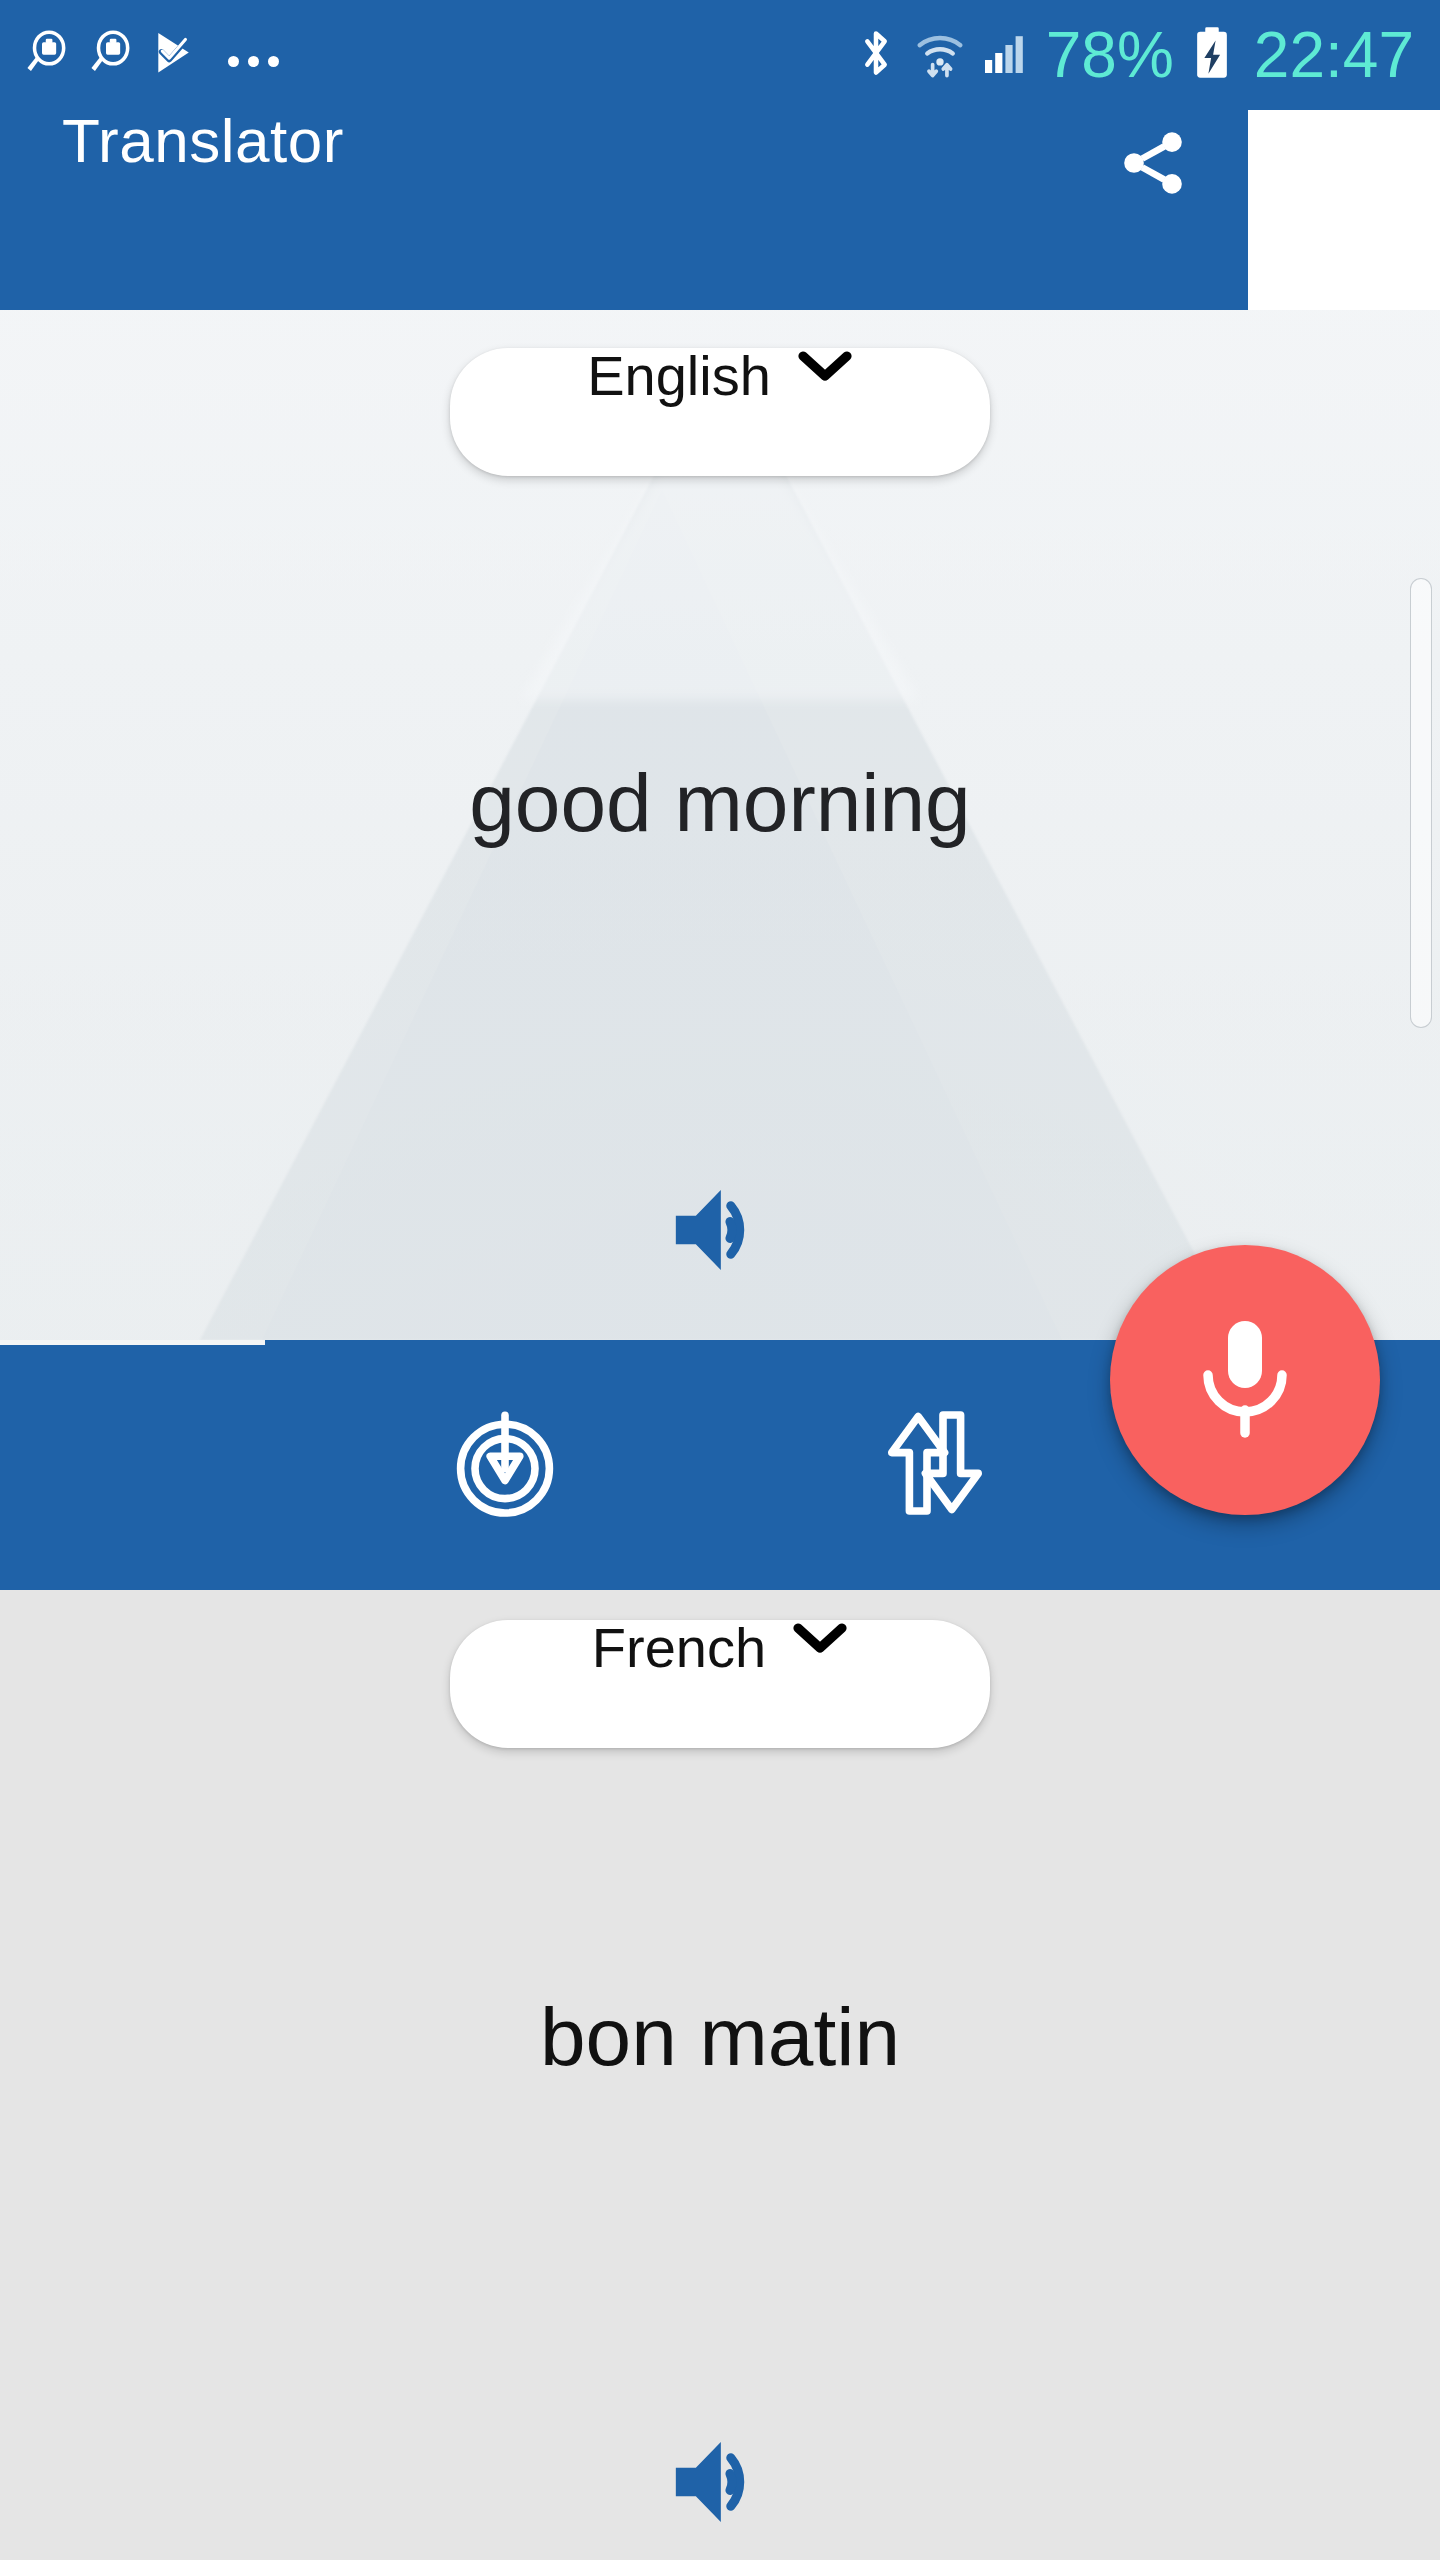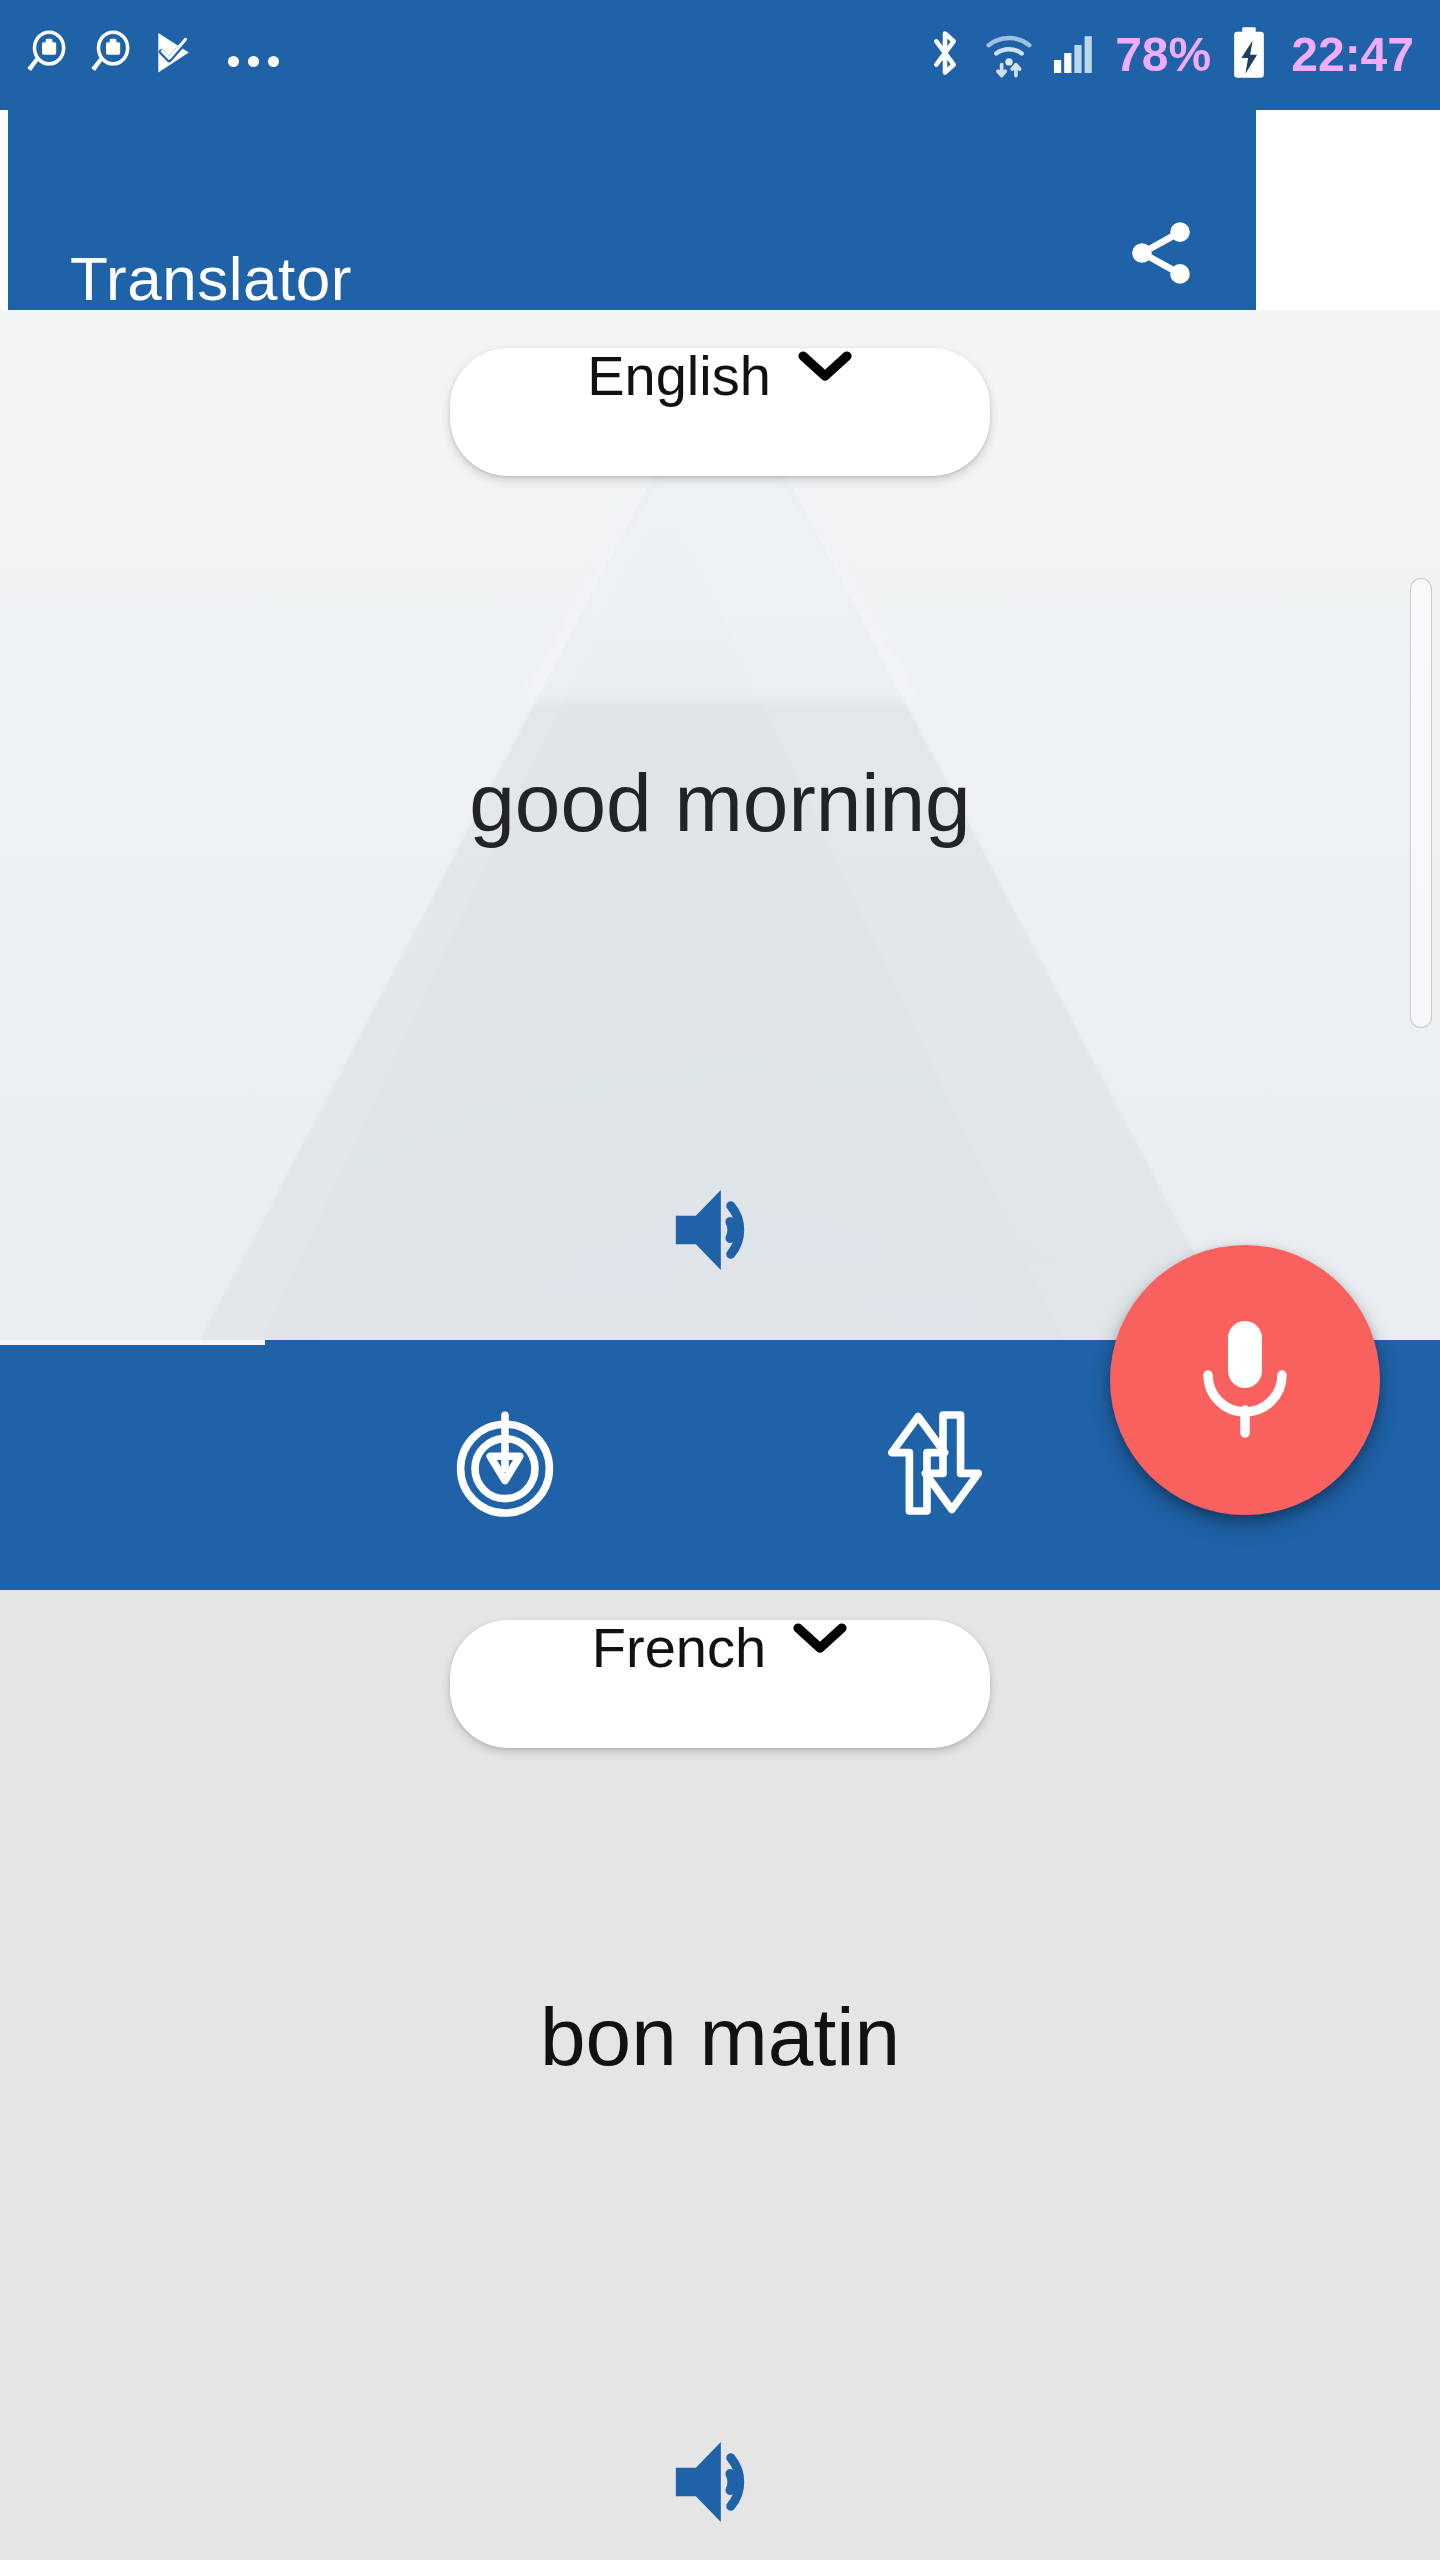--- a/index.html
+++ b/index.html
@@ -16,30 +16,30 @@
     position:absolute; top:0; left:0; width:1440px; height:110px;
     background:#1F62A8; display:flex; align-items:center;
     padding:0 26px 0 22px; color:#ffffff;
   }
   .sb-left { display:flex; align-items:center; gap:14px; }
   .sb-right { margin-left:auto; display:flex; align-items:center; gap:16px; }
   .sb-icon { display:block; }
   .sb-dots { display:flex; align-items:flex-end; gap:9px; margin-left:14px; margin-bottom:-12px; }
   .sb-dots i { width:11px; height:11px; border-radius:50%; background:#ffffff; display:block; }
   .sb-text {
-    font-size:48px; font-weight:700; letter-spacing:0px;
-    color:#f0abfc; line-height:1;
+    font-size:64px; font-weight:400; letter-spacing:0px;
+    color:#5eead4; line-height:1;
   }
   .sb-batt-pct { margin-right:2px; }
   .sb-clock { margin-left:6px; }
 
   
   .appbar {
-    position:absolute; top:110px; left:8px; width:1248px; height:200px;
-    background:#1F62A8; display:flex; align-items:flex-end;
+    position:absolute; top:110px; left:0; width:1248px; height:200px;
+    background:#1F62A8; display:flex; align-items:flex-start;
     padding:0 40px 0 62px;
   }
   .appbar-title {
     font-size:62px; color:#ffffff; font-weight:400; line-height:1;
     letter-spacing:0.5px;
   }
   .appbar-actions { margin-left:auto; display:flex; align-items:center; }
   .share-btn {
     width:110px; height:110px; display:flex; align-items:center; justify-content:center;
     cursor:pointer;

